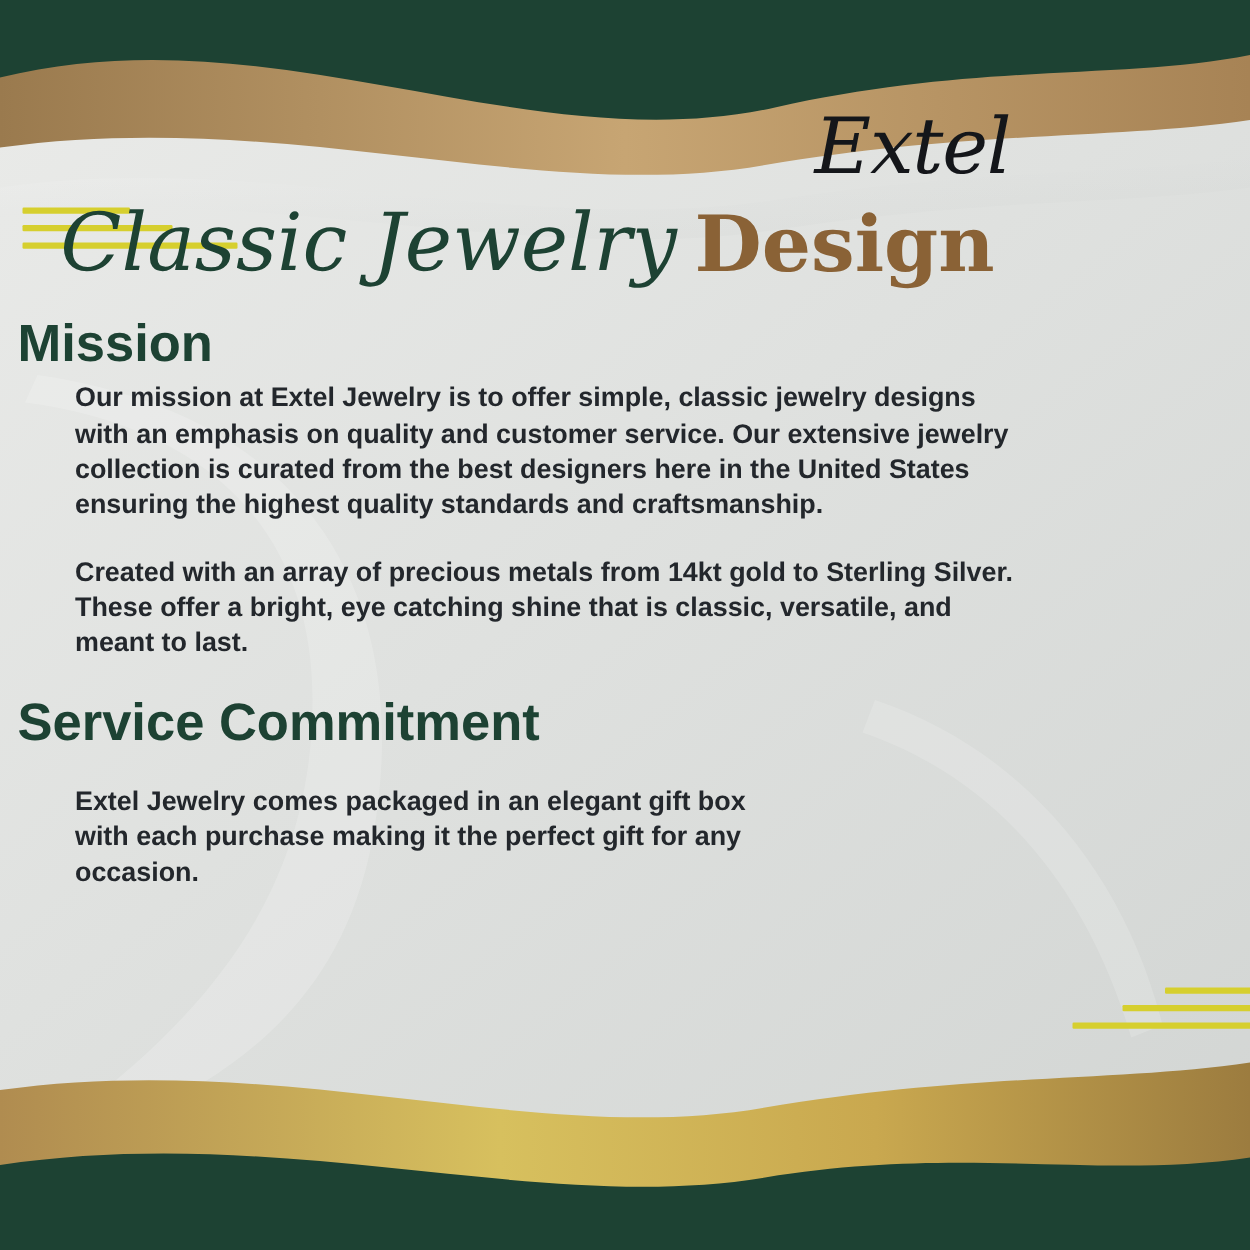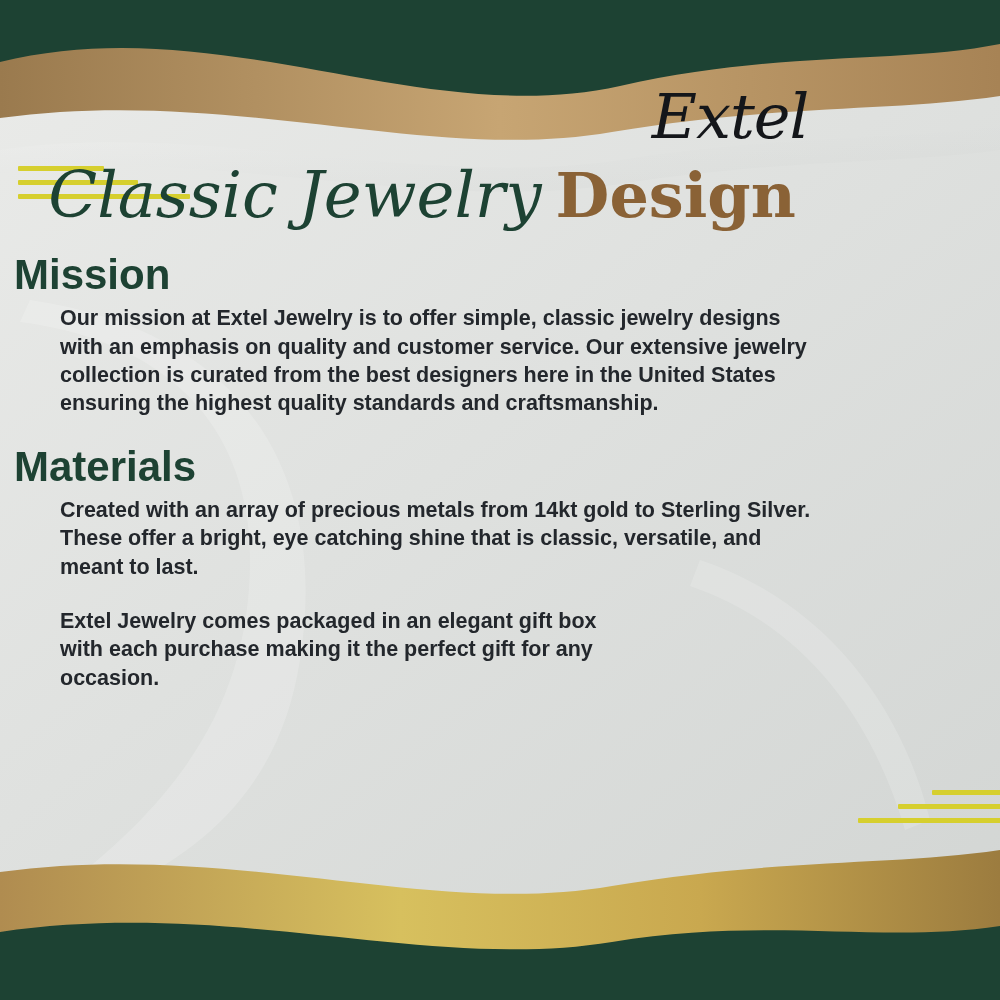--- a/index.html
+++ b/index.html
@@ -187,25 +187,25 @@
     </div>
 
     <div class="sections">
 
       <div class="section sec-mission">
         <h2 class="sec-head">Mission</h2>
         <p class="sec-body">Our mission at Extel Jewelry is to offer simple, classic jewelry designs with an emphasis on quality and customer service. Our extensive jewelry collection is curated from the best designers here in the United States ensuring the highest quality standards and craftsmanship.</p>
       </div>
 
       <div class="section sec-materials">
-        <h2 class="sec-head">Materials</h2>
         <p class="sec-body">Created with an array of precious metals from 14kt gold to Sterling Silver. These offer a bright, eye catching shine that is classic, versatile, and meant to last.</p>
       </div>
 
       <div class="section sec-service">
+        <h2 class="sec-head">Service Commitment</h2>
       </div>
 
       <div class="section sec-gift">
         <p class="sec-body">Extel Jewelry comes packaged in an elegant gift box with each purchase making it the perfect gift for any occasion.</p>
       </div>
 
     </div>
 
     <div class="deco-lines deco-bottom">
       <div class="ln"></div>

